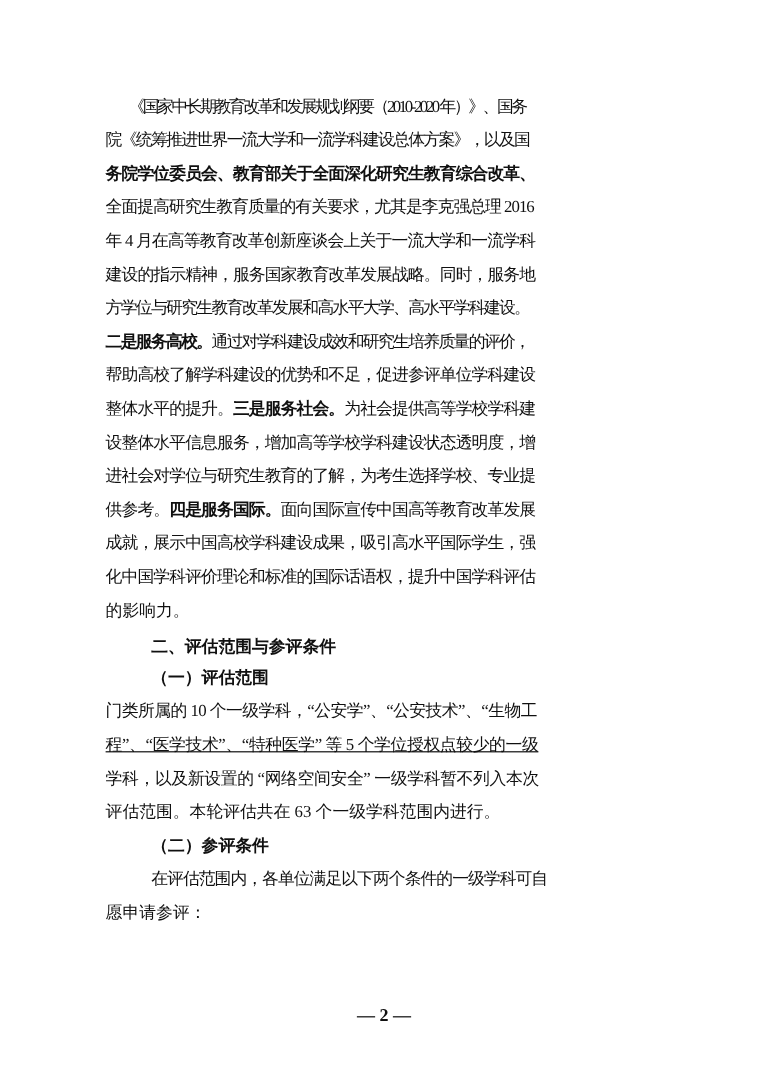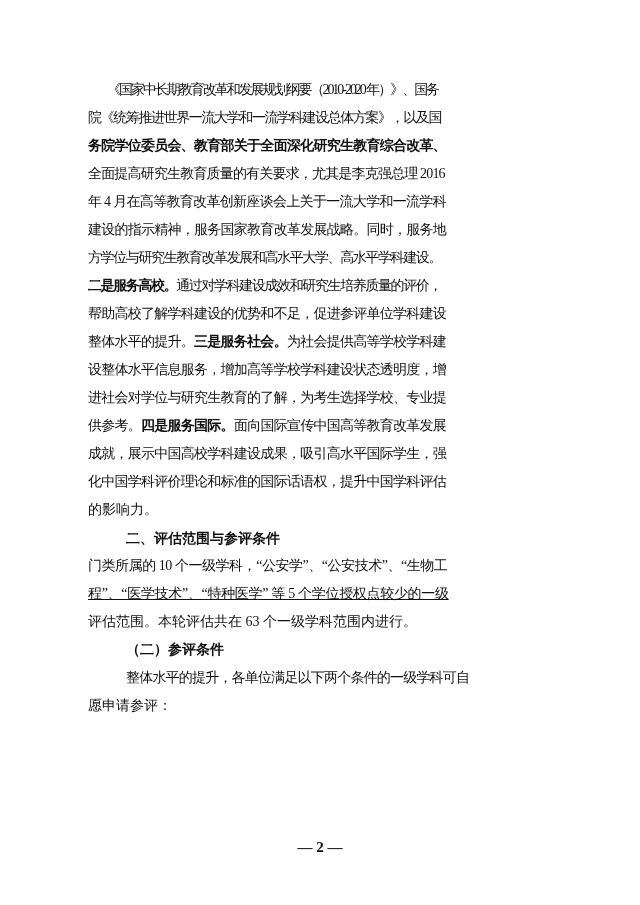--- a/index.html
+++ b/index.html
@@ -66,21 +66,23 @@
       <div class="line"><span class="wrap" style="letter-spacing: -1.393px;"><span class="seg-bold">二是服务高校。</span><span>通过对学科建设成效和研究生培养质量的评价，</span></span></div>
       <div class="line"><span class="wrap" style="letter-spacing: -0.741px;"><span>帮助高校了解学科建设的优势和不足，促进参评单位学科建设</span></span></div>
       <div class="line"><span class="wrap" style="letter-spacing: -0.741px; font-family: Liberation Mono, monospace;"><span>整体水平的提升。</span><span class="seg-bold">三是服务社会。</span><span>为社会提供高等学校学科建</span></span></div>
       <div class="line"><span class="wrap" style="letter-spacing: -0.741px;"><span>设整体水平信息服务，增加高等学校学科建设状态透明度，增</span></span></div>
       <div class="line"><span class="wrap" style="letter-spacing: -0.741px;"><span>进社会对学位与研究生教育的了解，为考生选择学校、专业提</span></span></div>
       <div class="line"><span class="wrap" style="letter-spacing: -0.741px;"><span>供参考。</span><span class="seg-bold">四是服务国际。</span><span>面向国际宣传中国高等教育改革发展</span></span></div>
       <div class="line"><span class="wrap" style="letter-spacing: -0.741px;"><span>成就，展示中国高校学科建设成果，吸引高水平国际学生，强</span></span></div>
       <div class="line"><span class="wrap" style="letter-spacing: -0.741px;"><span>化中国学科评价理论和标准的国际话语权，提升中国学科评估</span></span></div>
       <div class="line"><span class="wrap"><span>的影响力。</span></span></div>
       <div class="line h1" style="padding-left: 38px;"><span class="wrap"><span class="seg-bold">二、评估范围与参评条件</span></span></div>
+      <div class="line h2" style="padding-left: 38px;"><span class="wrap"><span class="seg-bold">（一）评估范围</span></span></div>
       <div class="line"><span class="wrap" style="letter-spacing: -0.458px;"><span>门类所属的 10 个一级学科，“公安学”、“公安技术”、“生物工</span></span></div>
       <div class="line"><span class="wrap" style="letter-spacing: -0.31px; text-decoration: underline;"><span>程”、“医学技术”、“特种医学” 等 5 个学位授权点较少的一级</span></span></div>
+      <div class="line"><span class="wrap" style="letter-spacing: -0.289px;"><span>学科，以及新设置的 “网络空间安全” 一级学科暂不列入本次</span></span></div>
       <div class="line"><span class="wrap"><span>评估范围。本轮评估共在 63 个一级学科范围内进行。</span></span></div>
       <div class="line h2" style="padding-left: 38px;"><span class="wrap"><span class="seg-bold">（二）参评条件</span></span></div>
-      <div class="line" style="padding-left: 38px;"><span class="wrap" style="letter-spacing: -0.8px;"><span>整体水平的提升，各单位满足以下两个条件的一级学科可自</span></span></div>
+      <div class="line" style="padding-left: 38px;"><span class="wrap" style="letter-spacing: -0.8px;"><span>在评估范围内，各单位满足以下两个条件的一级学科可自</span></span></div>
       <div class="line"><span class="wrap"><span>愿申请参评：</span></span></div>
     </div>
   <div class="footer">— 2 —</div>
 </div>
 
 </body></html>

